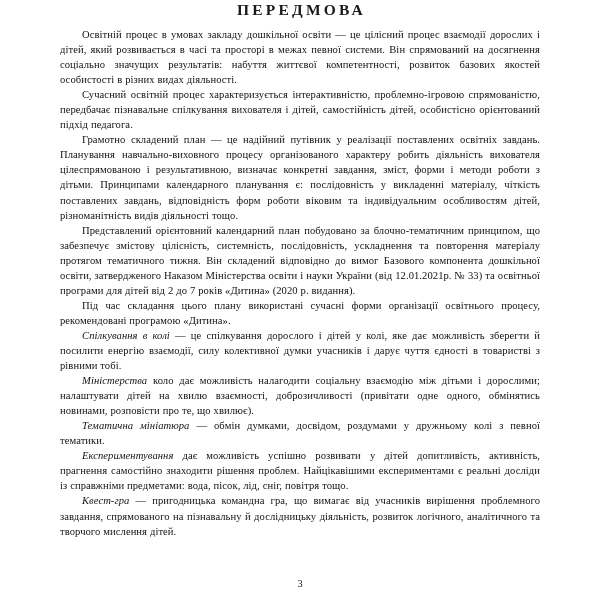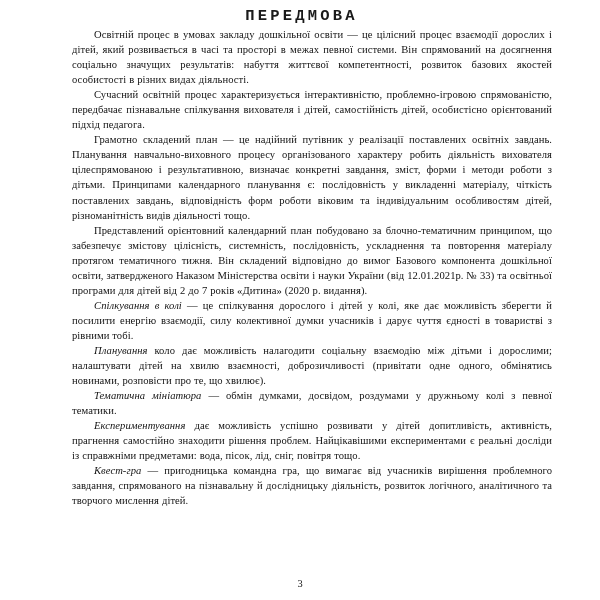--- a/index.html
+++ b/index.html
@@ -16,33 +16,33 @@
     -webkit-font-smoothing: antialiased;
   }
   .page {
     position: relative;
     width: 600px;
     height: 600px;
     box-sizing: border-box;
   }
   .page-title {
     text-align: center;
-    font-family: Liberation Mono, monospace;
+    font-family: Liberation Serif, serif;
     font-weight: bold;
     font-size: 15.5px;
     letter-spacing: 3.2px;
     color: #1a1a1a;
     margin: 0;
-    padding-top: 7px;
+    padding-top: 1px;
     padding-left: 3px;
     line-height: 1.2;
   }
   .body-text {
     position: absolute;
-    left: 72px;
+    left: 60px;
     top: 27px;
     width: 480px;
   }
   p.para {
     margin: 0;
     text-align: justify;
     text-justify: inter-word;
     text-indent: 22px;
     font-size: 10.6px;
     line-height: 15.05px;
@@ -73,22 +73,23 @@
 <div class="page">
 
   <h1 class="page-title">ПЕРЕДМОВА</h1>
 
   <div class="body-text">
 
   <p class="para"><span>Освітній процес в умовах закладу дошкільної освіти — це цілісний процес взаємодії дорослих і дітей, який розвивається в часі та просторі в межах певної системи. Він спрямований на досягнення соціально значущих результатів: набуття життєвої компетентності, розвиток базових якостей особистості в різних видах діяльності.</span></p>
       <p class="para"><span>Сучасний освітній процес характеризується інтерактивністю, проблемно-ігровою спрямованістю, передбачає пізнавальне спілкування вихователя і дітей, самостійність дітей, особистісно орієнтований підхід педагога.</span></p>
       <p class="para"><span>Грамотно складений план — це надійний путівник у реалізації поставлених освітніх завдань. Планування навчально-виховного процесу організованого характеру робить діяльність вихователя цілеспрямованою і результативною, визначає конкретні завдання, зміст, форми і методи роботи з дітьми. Принципами календарного планування є: послідовність у викладенні матеріалу, чіткість поставлених завдань, відповідність форм роботи віковим та індивідуальним особливостям дітей, різноманітність видів діяльності тощо.</span></p>
       <p class="para"><span>Представлений орієнтовний календарний план побудовано за блочно-тематичним принципом, що забезпечує змістову цілісність, системність, послідовність, ускладнення та повторення матеріалу протягом тематичного тижня. Він складений відповідно до вимог Базового компонента дошкільної освіти, затвердженого Наказом Міністерства освіти і науки України (від 12.01.2021р. № 33) та освітньої програми для дітей від 2 до 7 років «Дитина» (2020 р. видання).</span></p>
+      <p class="para"><span>Під час складання цього плану використані сучасні форми організації освітнього процесу, рекомендовані програмою «Дитина».</span></p>
       <p class="para"><span class="term">Спілкування в колі</span><span> —  це спілкування дорослого і дітей у колі, яке дає можливість зберегти й посилити енергію взаємодії, силу колективної думки учасників і дарує чуття єдності в товаристві з рівними тобі.</span></p>
-      <p class="para"><span class="term">Планування</span><span> коло дає можливість налагодити соціальну взаємодію між дітьми і дорослими; налаштувати дітей на хвилю взаємності, доброзичливості (привітати одне одного, обмінятись новинами, розповісти про те, що хвилює).</span></p>
+      <p class="para"><span class="term">Міністерства</span><span> коло дає можливість налагодити соціальну взаємодію між дітьми і дорослими; налаштувати дітей на хвилю взаємності, доброзичливості (привітати одне одного, обмінятись новинами, розповісти про те, що хвилює).</span></p>
       <p class="para"><span class="term">Тематична мініатюра</span><span> — обмін думками, досвідом, роздумами у дружньому колі з певної тематики.</span></p>
       <p class="para"><span class="term">Експериментування</span><span> дає можливість успішно розвивати у дітей допитливість, активність, прагнення самостійно знаходити рішення проблем. Найцікавішими експериментами є реальні досліди із справжніми предметами: вода, пісок, лід, сніг, повітря тощо.</span></p>
       <p class="para"><span class="term">Квест-гра</span><span> — пригодницька командна гра, що вимагає від учасників вирішення проблемного завдання, спрямованого на пізнавальну й дослідницьку діяльність, розвиток логічного, аналітичного та творчого мислення дітей.</span></p>
       <p class="para"></p>
     </div>
 
   <div class="page-number">3</div>
 
 </div>
 

